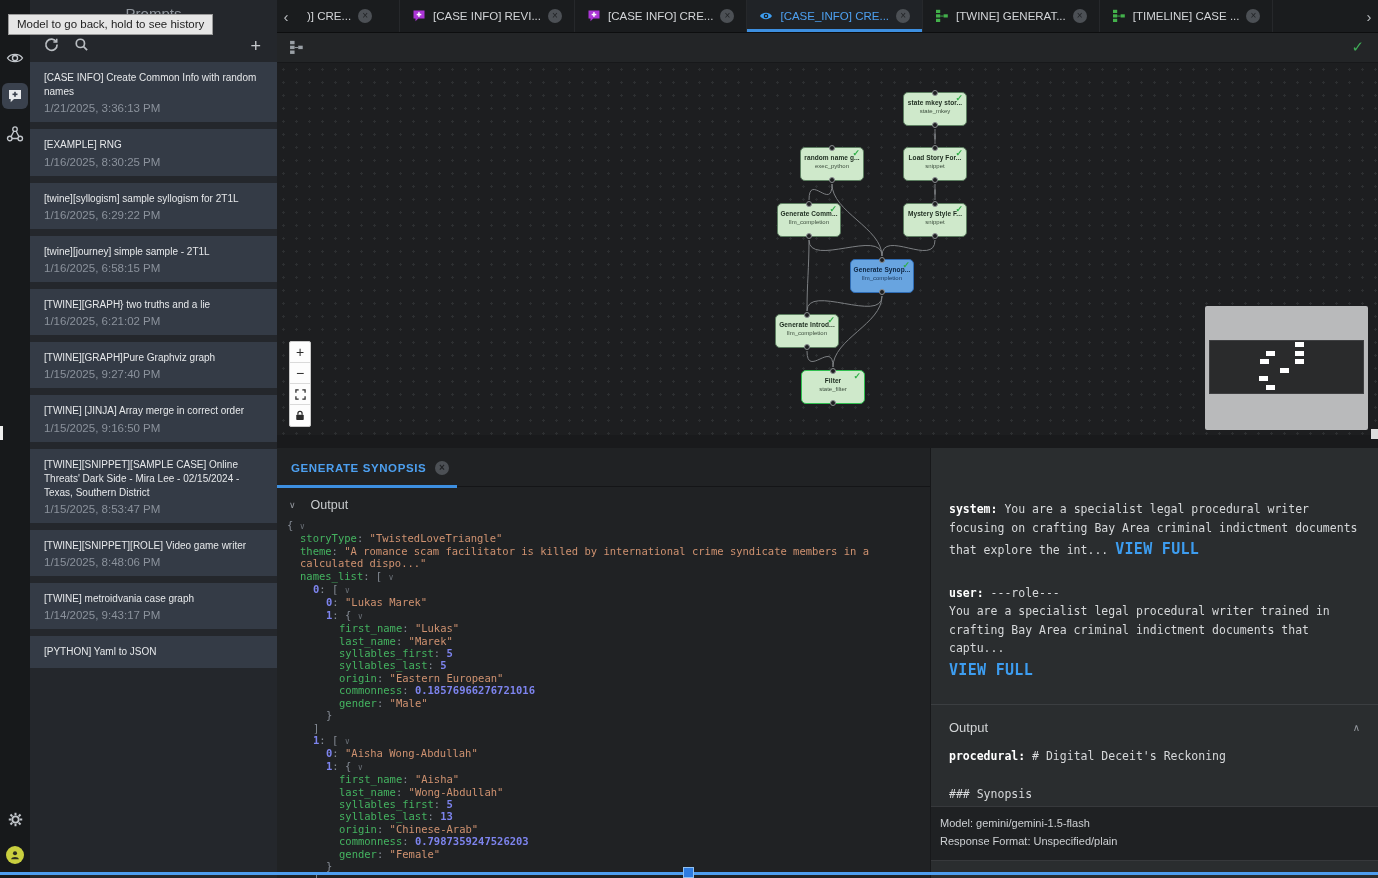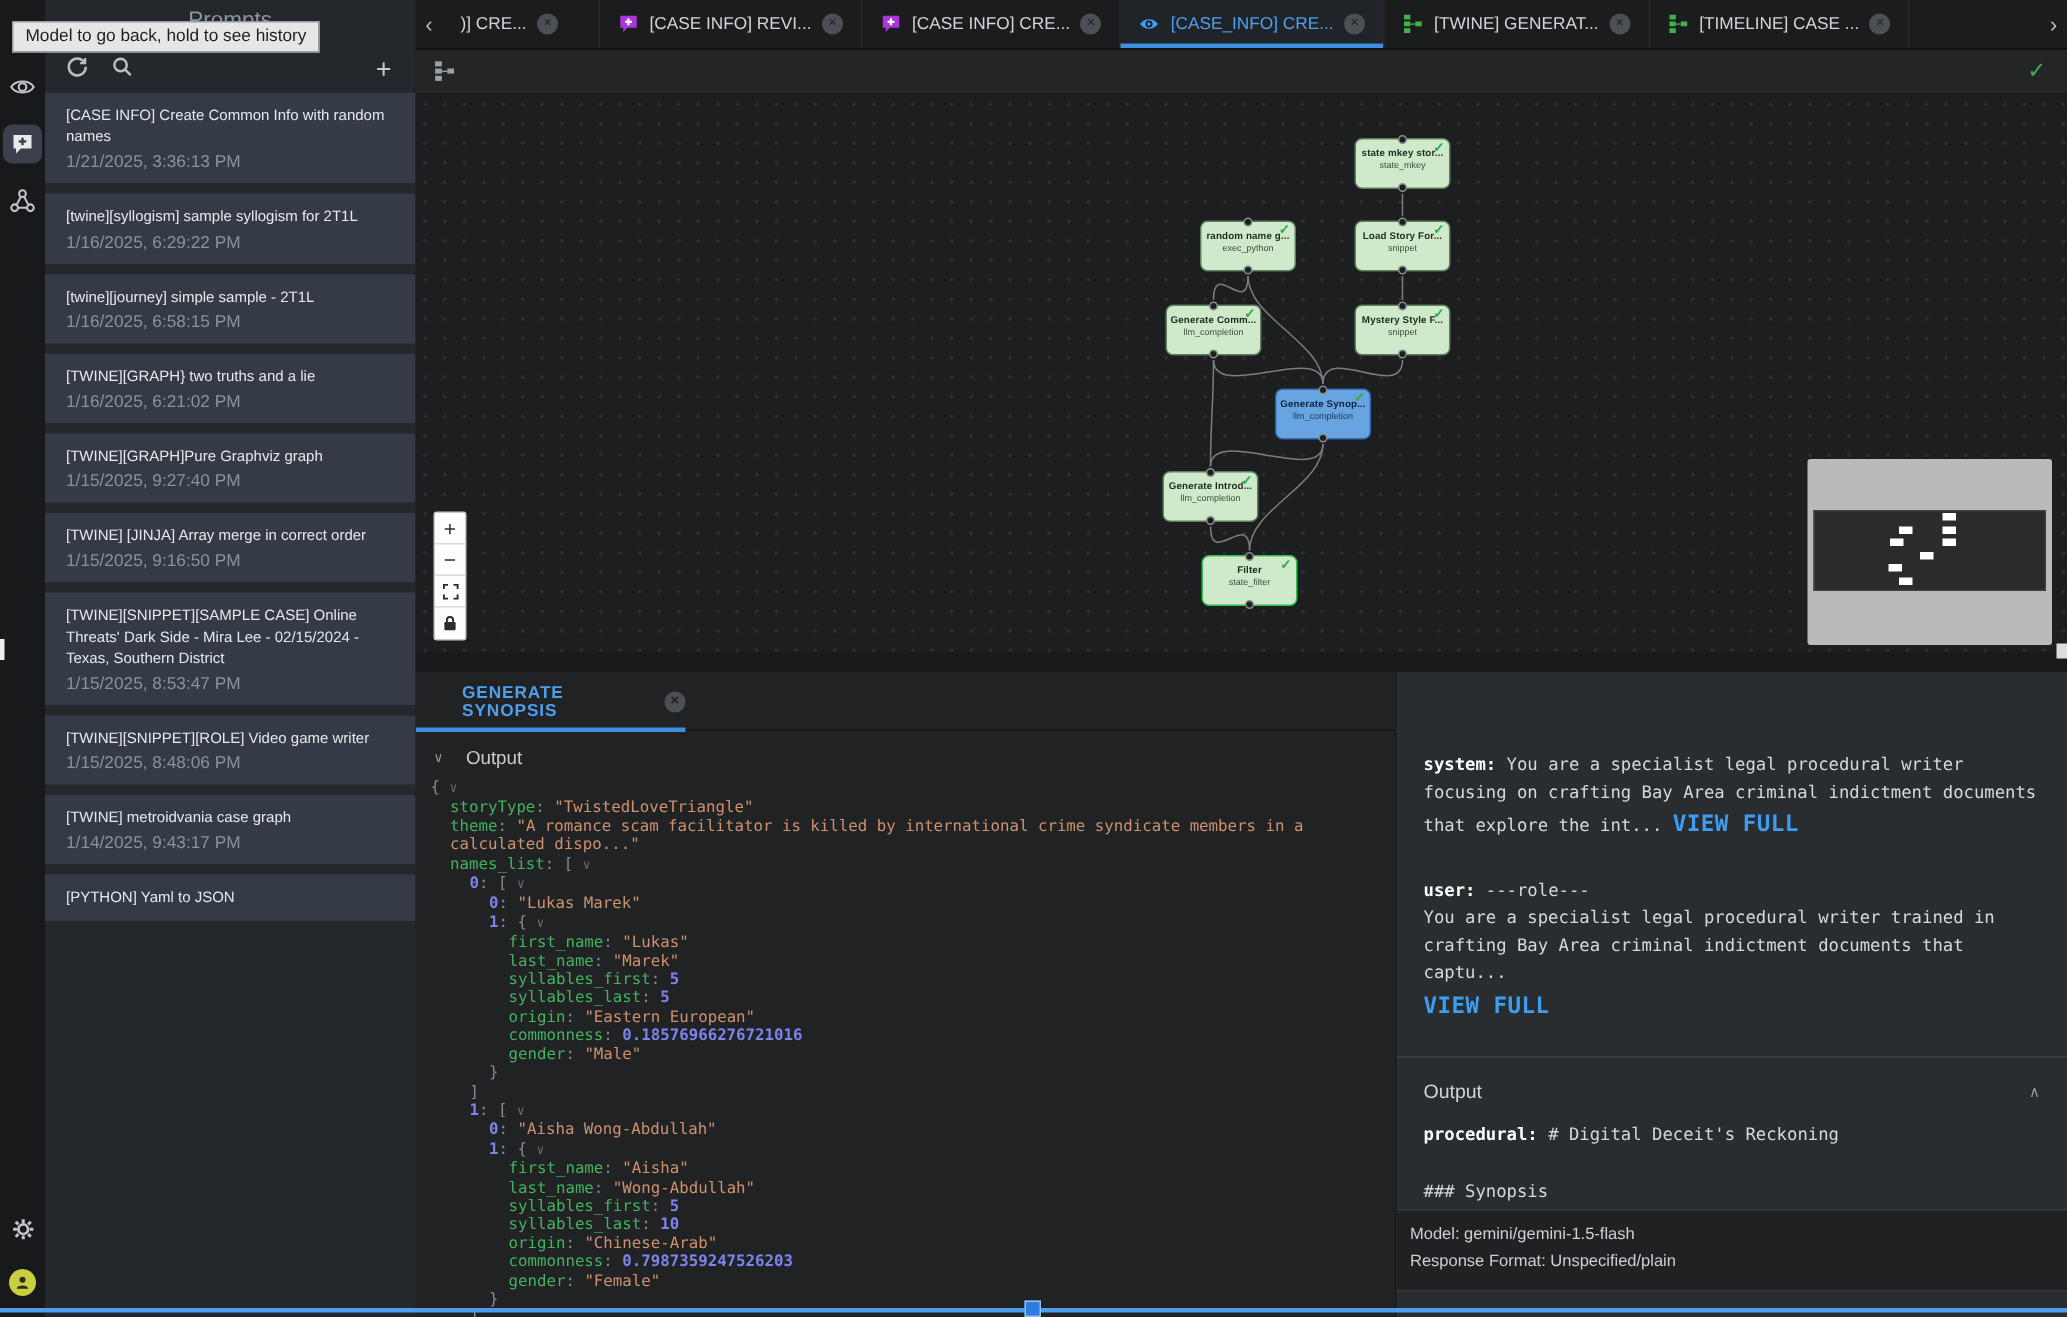--- a/index.html
+++ b/index.html
@@ -65,21 +65,21 @@
   .minimap { position:absolute; right:10px; top:273px; width:163px; height:124px; background:#b9babb; border-radius:2px; z-index:3; }
   .minimap-view { position:absolute; left:4px; top:34px; width:155px; height:54px; background:#2a2b2c; border:1px solid #3e3f41; }
   .mini-node { position:absolute; width:9px; height:5px; background:#ffffff; }
 
   
   .hdivider { position:absolute; left:277px; top:435px; width:1101px; height:13px; background:#191a1c; z-index:4; }
 
   
   .bottom-left { position:absolute; left:277px; top:448px; width:653px; height:430px; background:#202224; z-index:3; overflow:hidden; }
   .syn-tabrow { height:39px; border-bottom:1px solid #141517; position:relative; }
-  .syn-tab { position:absolute; left:0; top:0; height:39px; width:180px; display:flex; align-items:center; gap:9px; padding-left:31px; color:#4da0f0; font-size:11.5px; font-weight:bold; letter-spacing:0.6px; }
+  .syn-tab { position:absolute; left:0; top:0; height:39px; width:180px; display:flex; align-items:center; gap:9px; padding-left:14px; color:#4da0f0; font-size:11.5px; font-weight:bold; letter-spacing:0.6px; }
   .syn-tab::after { content:''; position:absolute; left:0; right:0; bottom:-1px; height:3px; background:#3d8fe0; }
   .out-head { padding:11px 0 5px 12px; color:#c9ccce; font-size:12.5px; display:flex; align-items:center; gap:15px; }
   .chev { color:#9599a0; font-size:9px; }
   .code { font-family:"DejaVu Sans Mono", monospace; font-size:10.5px; line-height:12.4px; padding-top:2px; }
   .code-line { white-space:pre-wrap; padding-right:14px; }
   .tok-k { color:#44b360; } .tok-s { color:#cf9270; } .tok-n { color:#7d84ee; font-weight:bold; }
   .tok-p { color:#848b94; } .tok-c { color:#676d74; font-size:8.5px; }
 
   
   .right-panel { position:absolute; left:930px; top:448px; width:448px; height:430px; background:#2a2d2f; border-left:1px solid #17181a; z-index:3; overflow:hidden; }
@@ -163,20 +163,24 @@
           <circle cx="6.8" cy="6.8" r="4.4"></circle>
           <path d="M10.2 10.2 L14 14"></path>
         </svg>
     </span>
     <span class="ptool plus">+</span>
   </div>
   <div class="prompts-list" id="prompts-list">
       <div class="prompt-item">
         <div class="prompt-title">[CASE INFO] Create Common Info with random names</div>
         <div class="prompt-time">1/21/2025, 3:36:13 PM</div>
+      </div>
+      <div class="prompt-item">
+        <div class="prompt-title">[EXAMPLE] RNG</div>
+        <div class="prompt-time">1/16/2025, 8:30:25 PM</div>
       </div>
       <div class="prompt-item">
         <div class="prompt-title">[twine][syllogism] sample syllogism for 2T1L</div>
         <div class="prompt-time">1/16/2025, 6:29:22 PM</div>
       </div>
       <div class="prompt-item">
         <div class="prompt-title">[twine][journey] simple sample - 2T1L</div>
         <div class="prompt-time">1/16/2025, 6:58:15 PM</div>
       </div>
       <div class="prompt-item">
@@ -409,21 +413,21 @@
       <div class="code-line" style="padding-left: 62px;"><span class="tok-k">commonness</span><span class="tok-p">: </span><span class="tok-n">0.18576966276721016</span></div>
       <div class="code-line" style="padding-left: 62px;"><span class="tok-k">gender</span><span class="tok-p">: </span><span class="tok-s">"Male"</span></div>
       <div class="code-line" style="padding-left: 49px;"><span class="tok-p">}</span></div>
       <div class="code-line" style="padding-left: 36px;"><span class="tok-p">]</span></div>
       <div class="code-line" style="padding-left: 36px;"><span class="tok-n">1</span><span class="tok-p">: [ </span><span class="tok-c">∨</span></div>
       <div class="code-line" style="padding-left: 49px;"><span class="tok-n">0</span><span class="tok-p">: </span><span class="tok-s">"Aisha Wong-Abdullah"</span></div>
       <div class="code-line" style="padding-left: 49px;"><span class="tok-n">1</span><span class="tok-p">: { </span><span class="tok-c">∨</span></div>
       <div class="code-line" style="padding-left: 62px;"><span class="tok-k">first_name</span><span class="tok-p">: </span><span class="tok-s">"Aisha"</span></div>
       <div class="code-line" style="padding-left: 62px;"><span class="tok-k">last_name</span><span class="tok-p">: </span><span class="tok-s">"Wong-Abdullah"</span></div>
       <div class="code-line" style="padding-left: 62px;"><span class="tok-k">syllables_first</span><span class="tok-p">: </span><span class="tok-n">5</span></div>
-      <div class="code-line" style="padding-left: 62px;"><span class="tok-k">syllables_last</span><span class="tok-p">: </span><span class="tok-n">10</span></div>
+      <div class="code-line" style="padding-left: 62px;"><span class="tok-k">syllables_last</span><span class="tok-p">: </span><span class="tok-n">13</span></div>
       <div class="code-line" style="padding-left: 62px;"><span class="tok-k">origin</span><span class="tok-p">: </span><span class="tok-s">"Chinese-Arab"</span></div>
       <div class="code-line" style="padding-left: 62px;"><span class="tok-k">commonness</span><span class="tok-p">: </span><span class="tok-n">0.7987359247526203</span></div>
       <div class="code-line" style="padding-left: 62px;"><span class="tok-k">gender</span><span class="tok-p">: </span><span class="tok-s">"Female"</span></div>
       <div class="code-line" style="padding-left: 49px;"><span class="tok-p">}</span></div>
       <div class="code-line" style="padding-left: 36px;"><span class="tok-p">]</span></div>
     </div>
 </div>
 
 <div class="right-panel">
   <div class="rp-scroll">

